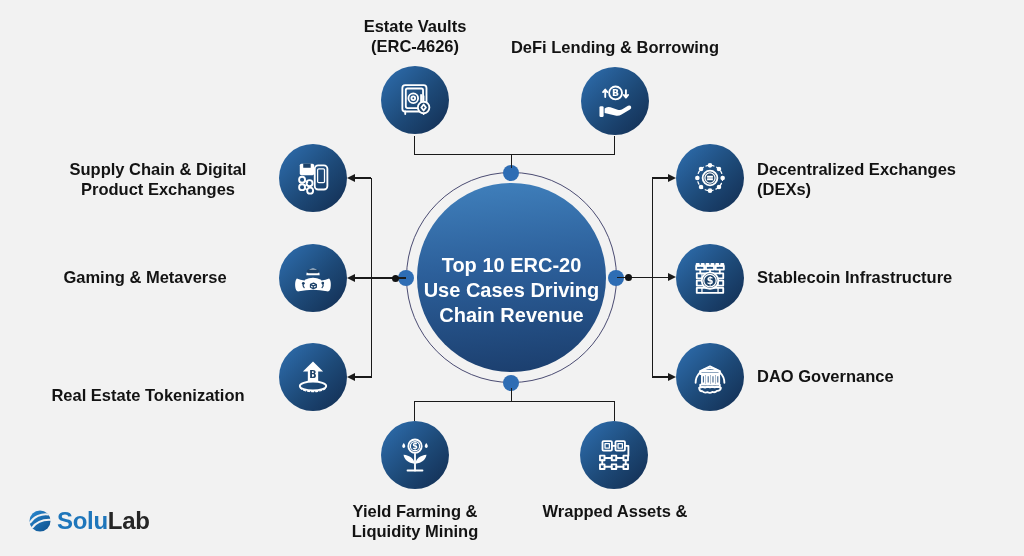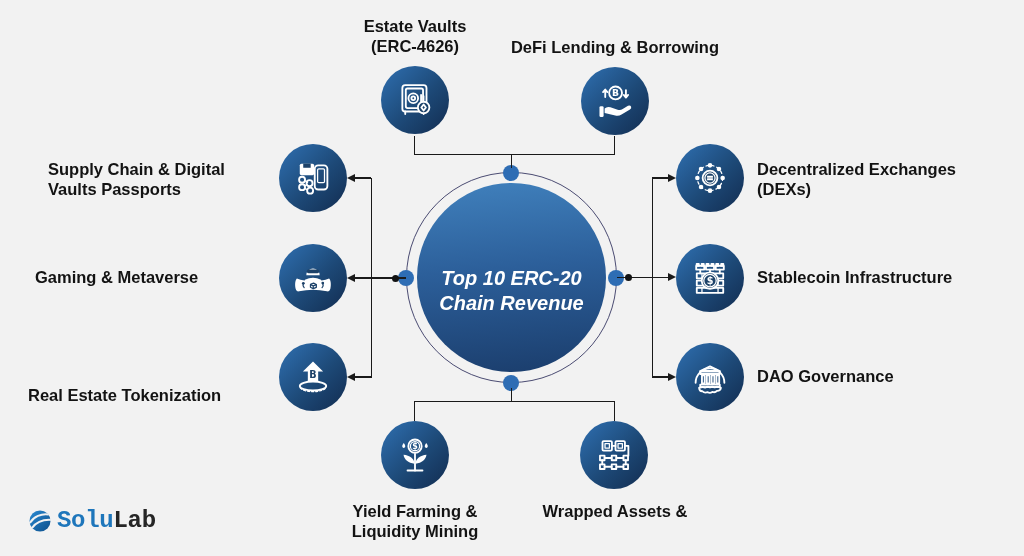--- a/index.html
+++ b/index.html
@@ -4,21 +4,21 @@
 <style>
   html,body{margin:0;padding:0;}
   .canvas{position:relative;width:1024px;height:556px;background:#f2f2f2;
     font-family:"Liberation Sans",sans-serif;overflow:hidden;}
   
   .hub-ring{position:absolute;left:406px;top:172px;width:211px;height:211px;
     border:1px solid #4b4c72;border-radius:50%;box-sizing:border-box;}
   .hub-circle{position:absolute;left:417px;top:183px;width:189px;height:189px;border-radius:50%;
     background:linear-gradient(175deg,#3e7db9 5%,#2c5f9a 45%,#1c4070 95%);
     display:flex;flex-direction:column;align-items:center;justify-content:center;
-    padding-top:26px;box-sizing:border-box;text-align:center;font-style:italic;}
+    padding-top:26px;box-sizing:border-box;text-align:center;}
   .hub-line{color:#ffffff;font-weight:bold;font-size:20px;line-height:25px;white-space:nowrap;}
   .dot{position:absolute;width:16px;height:16px;border-radius:50%;background:#2e6db4;}
   
   .line-h{position:absolute;height:1.5px;background:#1a1a1a;}
   .line-v{position:absolute;width:1.5px;background:#1a1a1a;}
   .arrow-l{position:absolute;width:0;height:0;border-top:4.5px solid transparent;
     border-bottom:4.5px solid transparent;border-right:8px solid #1a1a1a;}
   .arrow-r{position:absolute;width:0;height:0;border-top:4.5px solid transparent;
     border-bottom:4.5px solid transparent;border-left:8px solid #1a1a1a;}
   .jdot{position:absolute;width:7px;height:7px;border-radius:50%;background:#121212;}
@@ -29,36 +29,37 @@
   .icon-circle svg{width:46px;height:46px;display:block;}
   .ic *{stroke:#ffffff;stroke-width:1.6;fill:none;stroke-linecap:round;stroke-linejoin:round;}
   .ic .f{fill:#ffffff;stroke:none;}
   .ic .bg{fill:#1d4269;stroke:none;}
   .ic .bgs{fill:#1d4269;stroke:#ffffff;}
   .ic .thin{stroke-width:1.1;}
   .ic text{fill:#ffffff;stroke:none;font-weight:bold;font-family:"DejaVu Sans",sans-serif;}
   .ic .tbg{fill:#1d4269;stroke:none;font-weight:bold;font-family:"DejaVu Sans",sans-serif;}
   
   .label{position:absolute;color:#131313;font-weight:bold;font-size:16.5px;line-height:19.5px;}
-  .t-center{text-align:center;} .t-right{text-align:left;} .t-left{text-align:left;}
+  .t-center{text-align:center;} .t-right{text-align:center;} .t-left{text-align:left;}
   .label span{display:block;}
   
-  .logo{position:absolute;left:28px;top:507px;display:flex;align-items:center;gap:5px;font-family:Liberation Mono, monospace;}
+  .logo{position:absolute;left:28px;top:507px;display:flex;align-items:center;gap:5px;}
   .logo svg{width:24px;height:24px;display:block;}
   .logo-text{font-size:24px;font-weight:bold;letter-spacing:-0.3px;}
   .logo-solu{color:#1e76bb;} .logo-lab{color:#262626;}
 </style>
 </head>
 <body>
 
 <div class="canvas">
 
   <div class="hub-ring"></div>
   <div class="hub-circle">
     <div class="hub-line">Top 10 ERC-20</div>
+    <div class="hub-line">Use Cases Driving</div>
     <div class="hub-line">Chain Revenue</div>
   </div>
   <div class="dot" style="left:503px;top:164.5px"></div>
   <div class="dot" style="left:398px;top:269.5px"></div>
   <div class="dot" style="left:608px;top:269.5px"></div>
   <div class="dot" style="left:503px;top:374.5px"></div>
 
   <div>
     <div class="line-h" style="left:414px;top:153.5px;width:201px"></div>
     <div class="line-v" style="left:413.5px;top:136px;height:18px"></div>
@@ -247,21 +248,21 @@
 
   <div class="label t-center" style="left:315px;top:17px;width:200px">
     <span>Estate Vaults</span>
     <span>(ERC-4626)</span>
   </div>
   <div class="label t-center" style="left:495px;top:38px;width:240px">
     <span>DeFi Lending &amp; Borrowing</span>
   </div>
   <div class="label t-right" style="left:48px;top:160px;width:220px">
     <span>Supply Chain &amp; Digital</span>
-    <span>Vaults Passports</span>
+    <span>Product Exchanges</span>
   </div>
   <div class="label t-right" style="left:35px;top:268px;width:220px">
     <span>Gaming &amp; Metaverse</span>
   </div>
   <div class="label t-right" style="left:28px;top:386px;width:240px">
     <span>Real Estate Tokenization</span>
   </div>
   <div class="label t-left" style="left:757px;top:160px;width:230px">
     <span>Decentralized Exchanges</span>
     <span>(DEXs)</span>

